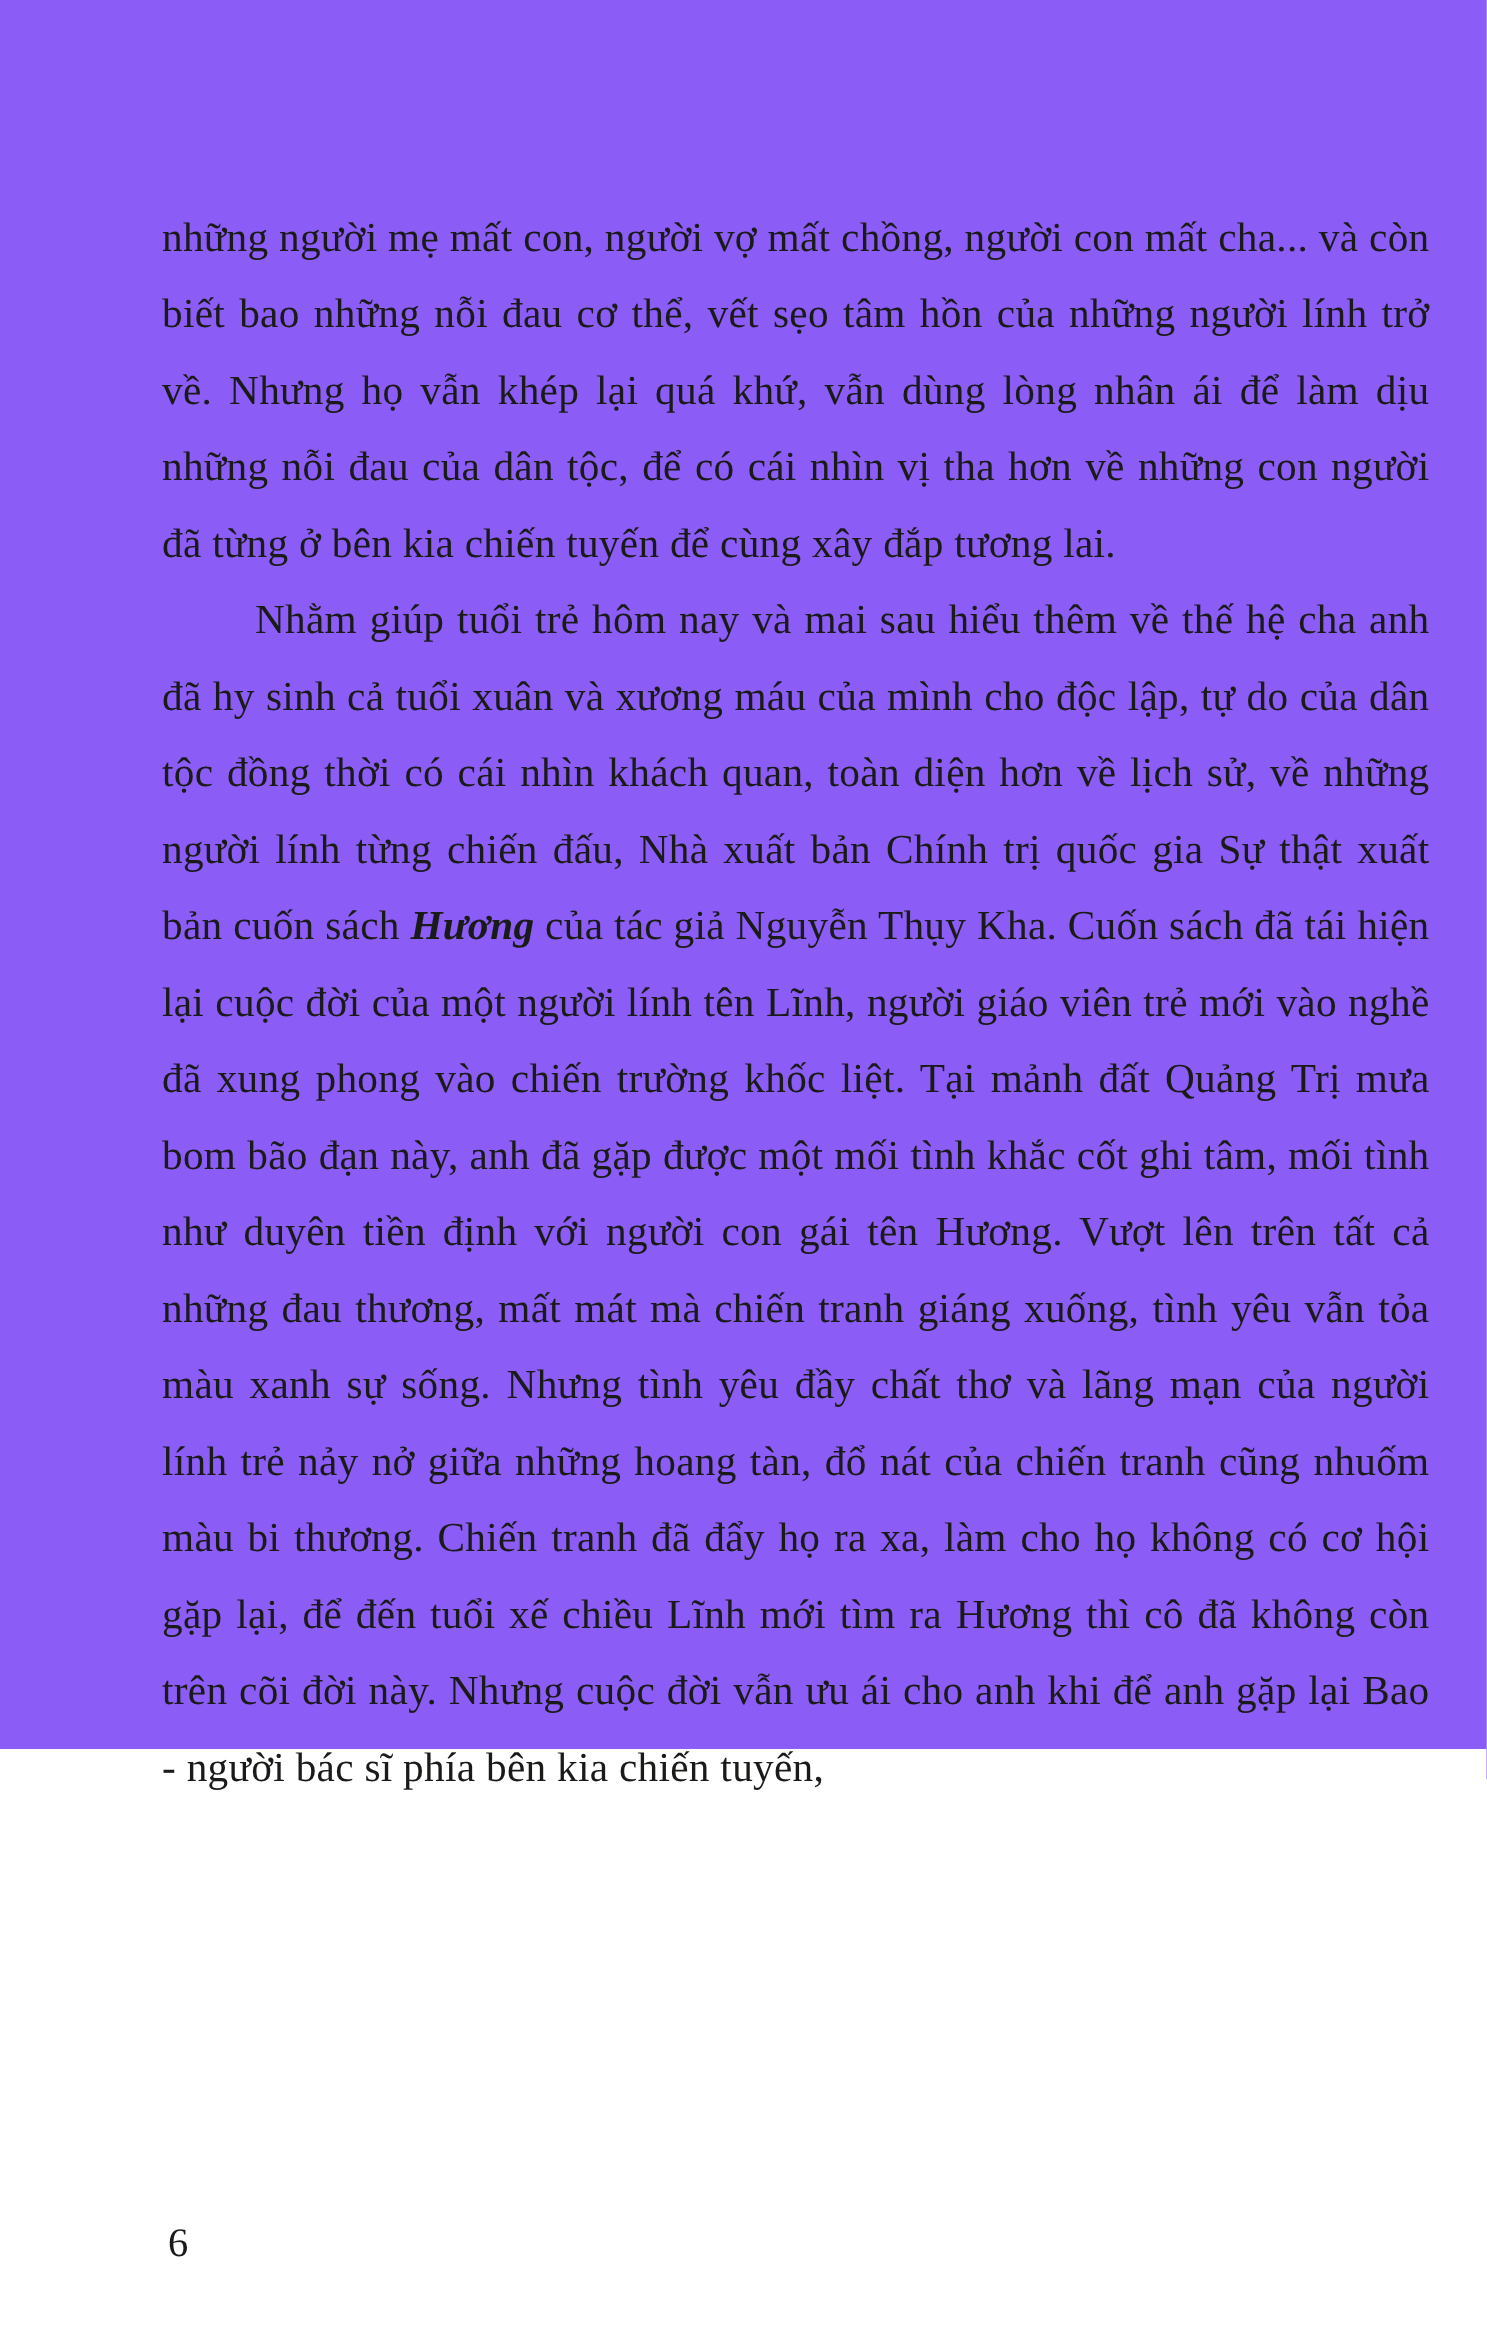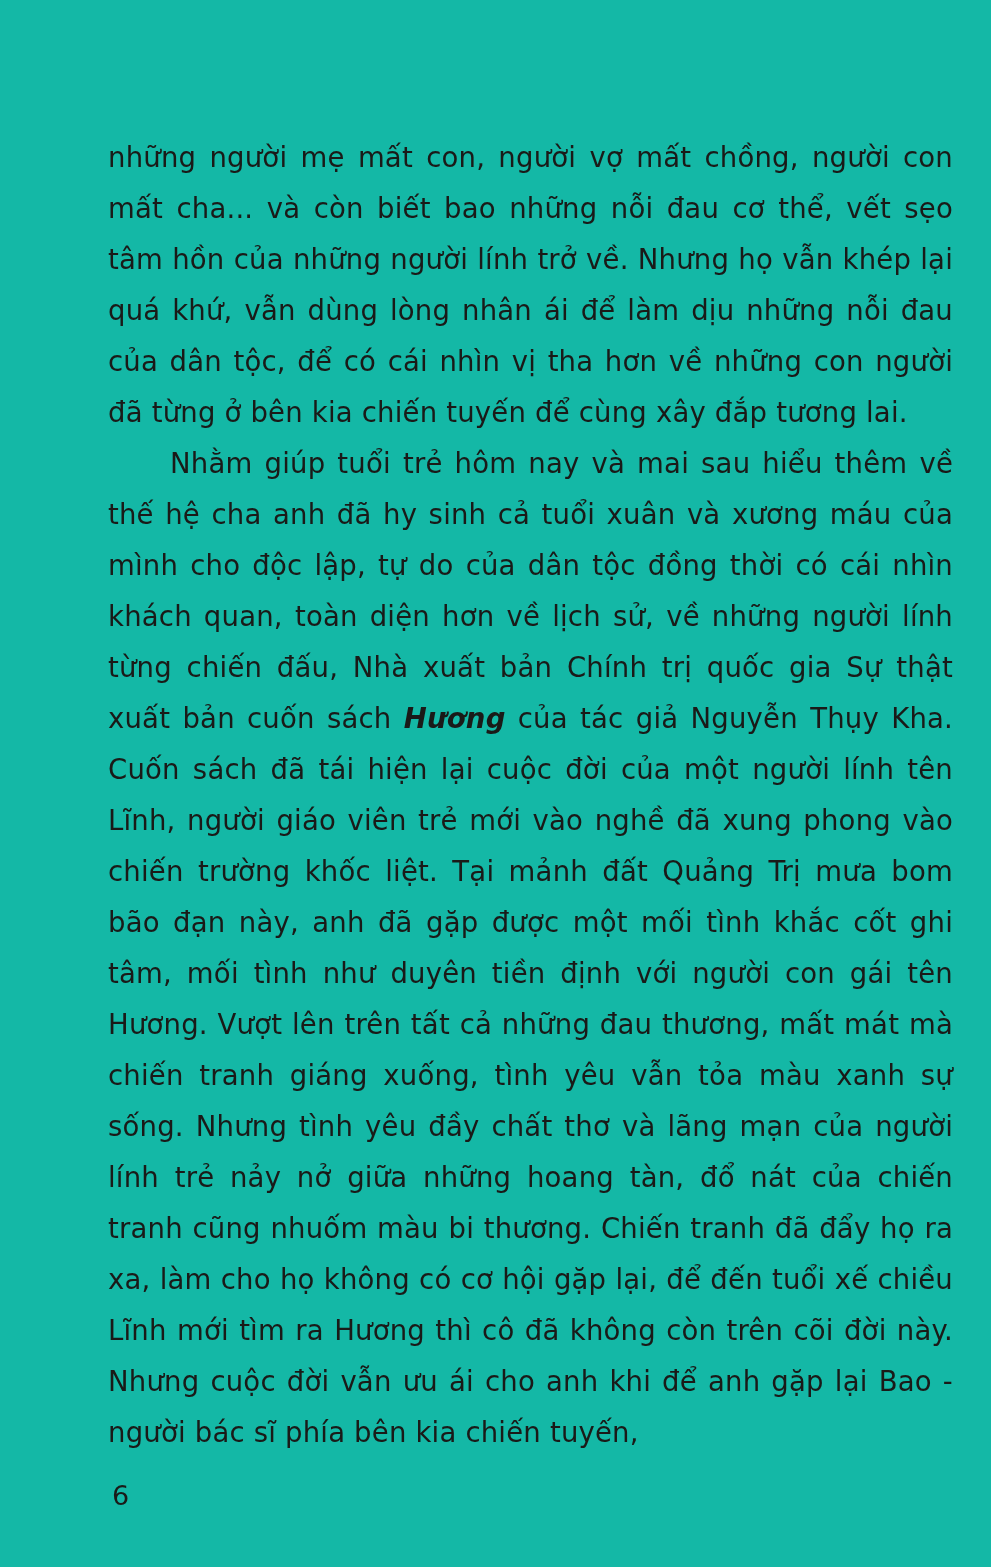--- a/index.html
+++ b/index.html
@@ -13,22 +13,23 @@
     font-family: "DejaVu Sans", sans-serif;
     color: #141414;
     position: relative;
     overflow: hidden;
   }
   .page {
     position: absolute;
     left: 0;
     top: 0;
     width: 991px;
-    height: 1567px;
-    background: #14b8a6;
+    height: 1166px;
+    background: #8b5cf6;
+    font-family: Liberation Serif, serif;
   }
   .text-column {
     position: absolute;
     left: 108px;
     top: 132px;
     width: 845px;
   }
   p.para {
     margin: 0;
     font-size: 27.5px;

